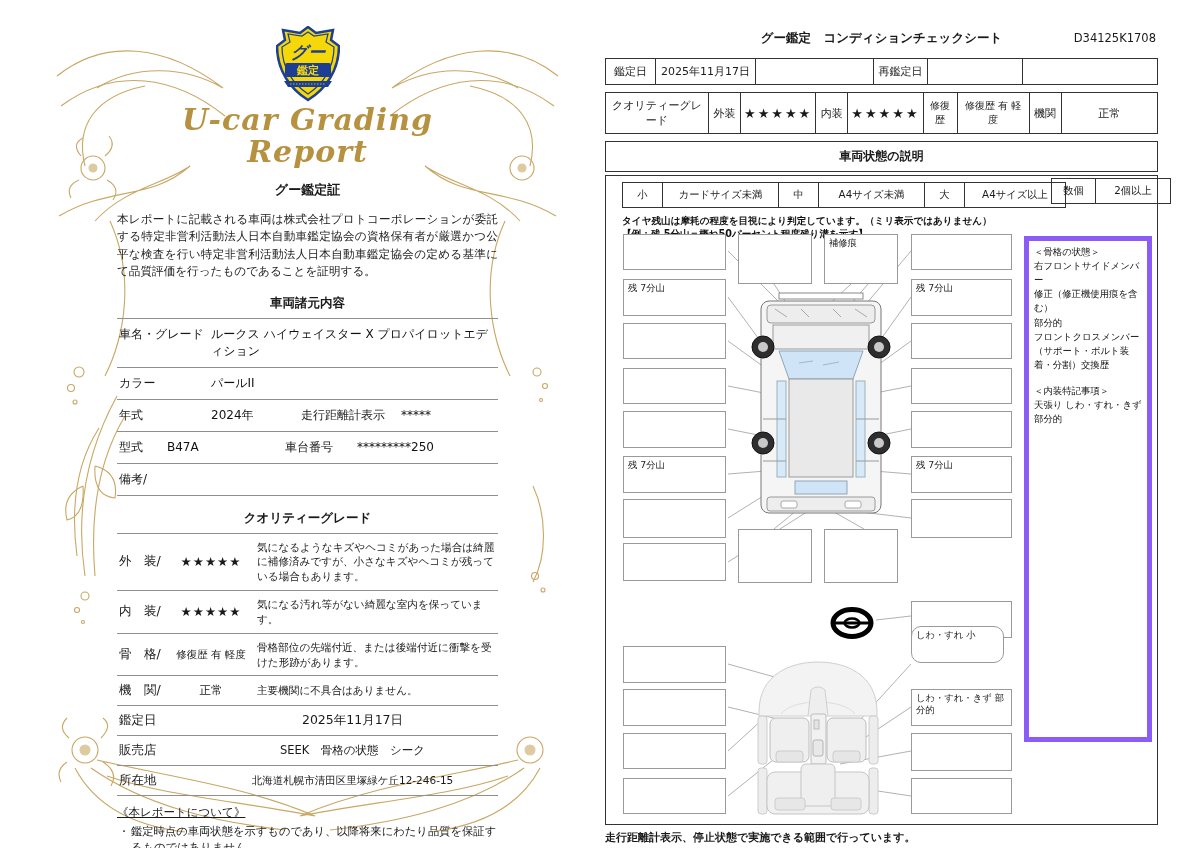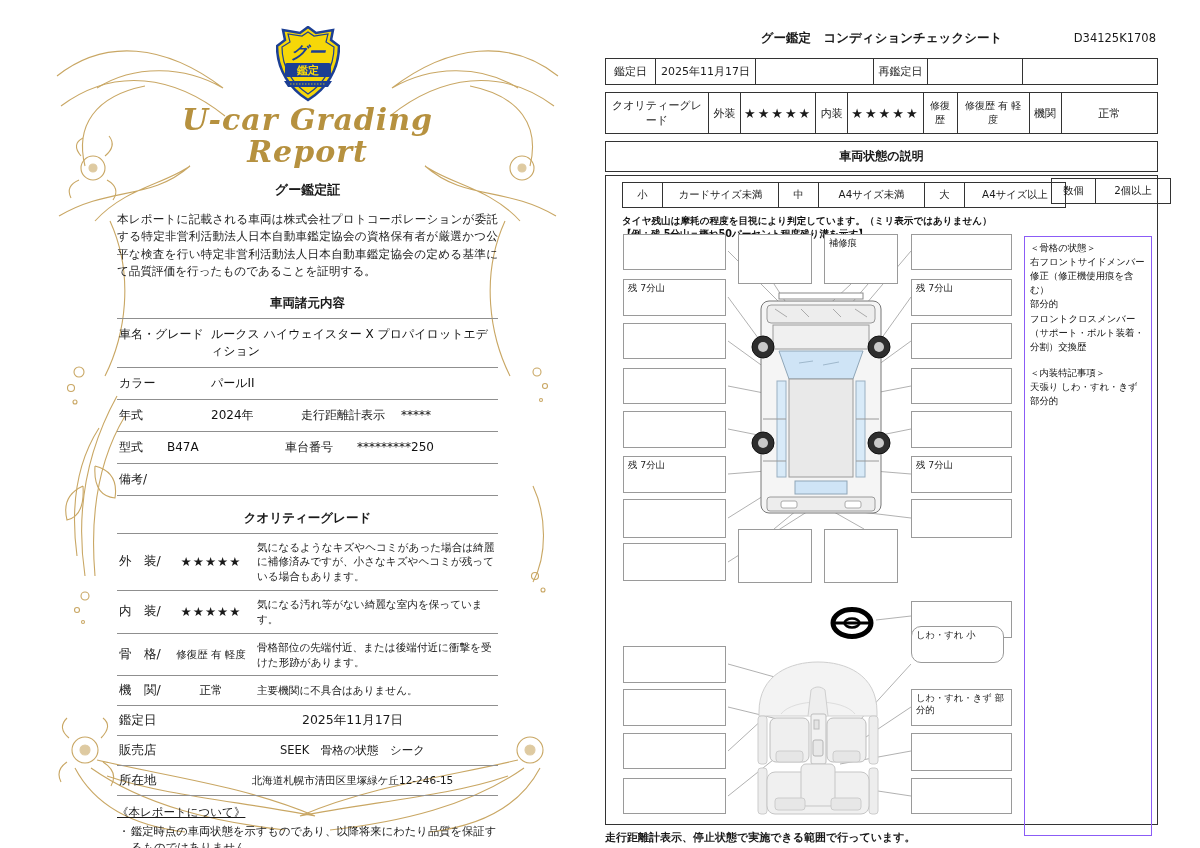--- a/index.html
+++ b/index.html
@@ -45,21 +45,21 @@
   .tbl .stars { font-size:13px; letter-spacing:2px; }
   #tbl1 { margin-top:6px; }
   #tbl2 { margin-top:7px; }
   .strip { border:1.5px solid #333; margin-top:7px; text-align:center; font-weight:bold; font-size:12px; padding:6px 0; }
   #cond-box { position:relative; border:1.5px solid #333; margin-top:3px; height:650px; }
   .legend { position:absolute; display:flex; border:1px solid #333; }
   .legend .lc { border-right:1px solid #333; font-size:10.3px; padding:5px 6px; text-align:center; display:flex; align-items:center; justify-content:center; }
   .legend .lc:last-child { border-right:none; }
   .tire-note { position:absolute; left:16px; top:38px; font-size:9.6px; font-weight:bold; line-height:1.4; color:#111; }
   .cbox { position:absolute; border:1px solid #9a9a9a; background:#fff; font-size:9.3px; padding:2px 4px; color:#222; line-height:1.25; }
-  #frame-notes { position:absolute; left:418px; top:60px; width:128px; height:600px; border:1px solid #8b5cf6; font-size:9.4px; line-height:1.5; padding:4px 5px; color:#111; }
+  #frame-notes { position:absolute; left:418px; top:60px; width:128px; height:506px; border:5px solid #8b5cf6; font-size:9.4px; line-height:1.5; padding:4px 5px; color:#111; }
   #frame-notes .gap { height:12px; }
   .rp-footnote { margin-top:5px; font-size:11px; font-weight:bold; }
   svg.overlay { position:absolute; left:0; top:0; pointer-events:none; }
   .diagram-svg { position:absolute; overflow:visible; }
 </style>
 </head>
 <body>
 
 <div id="left-page" class="page">
 

